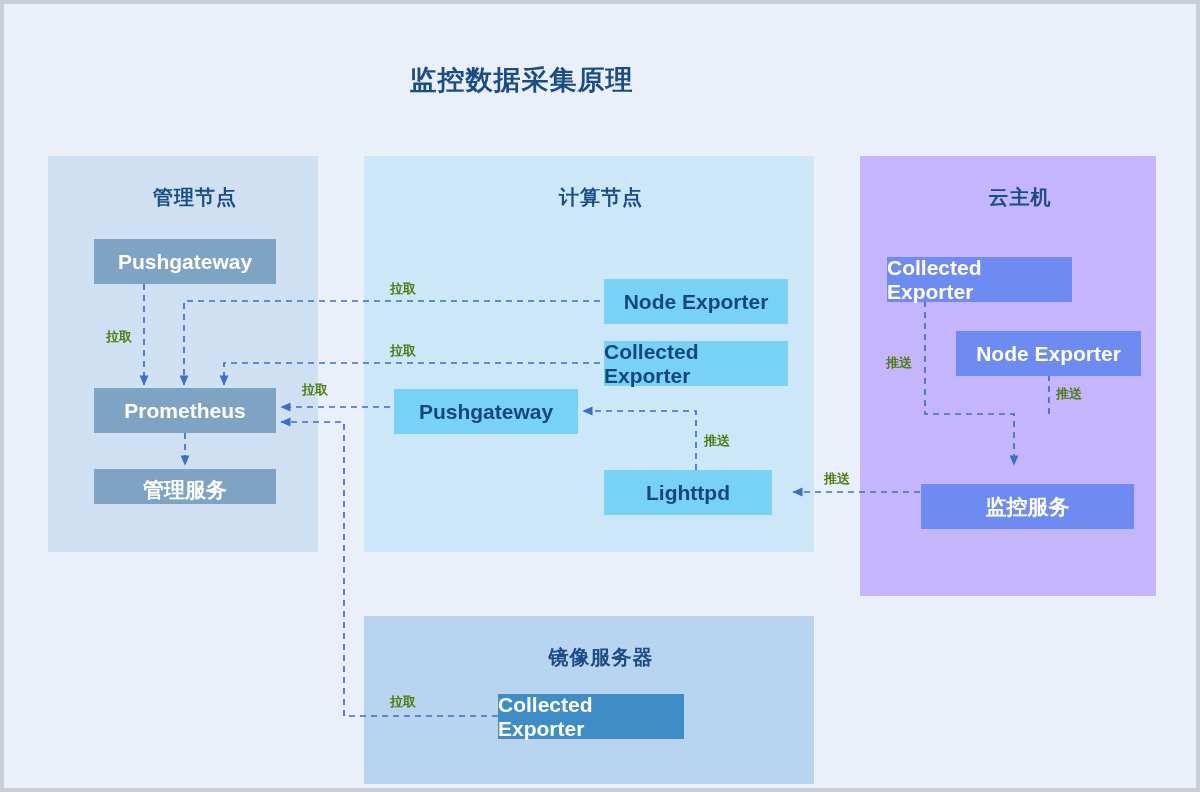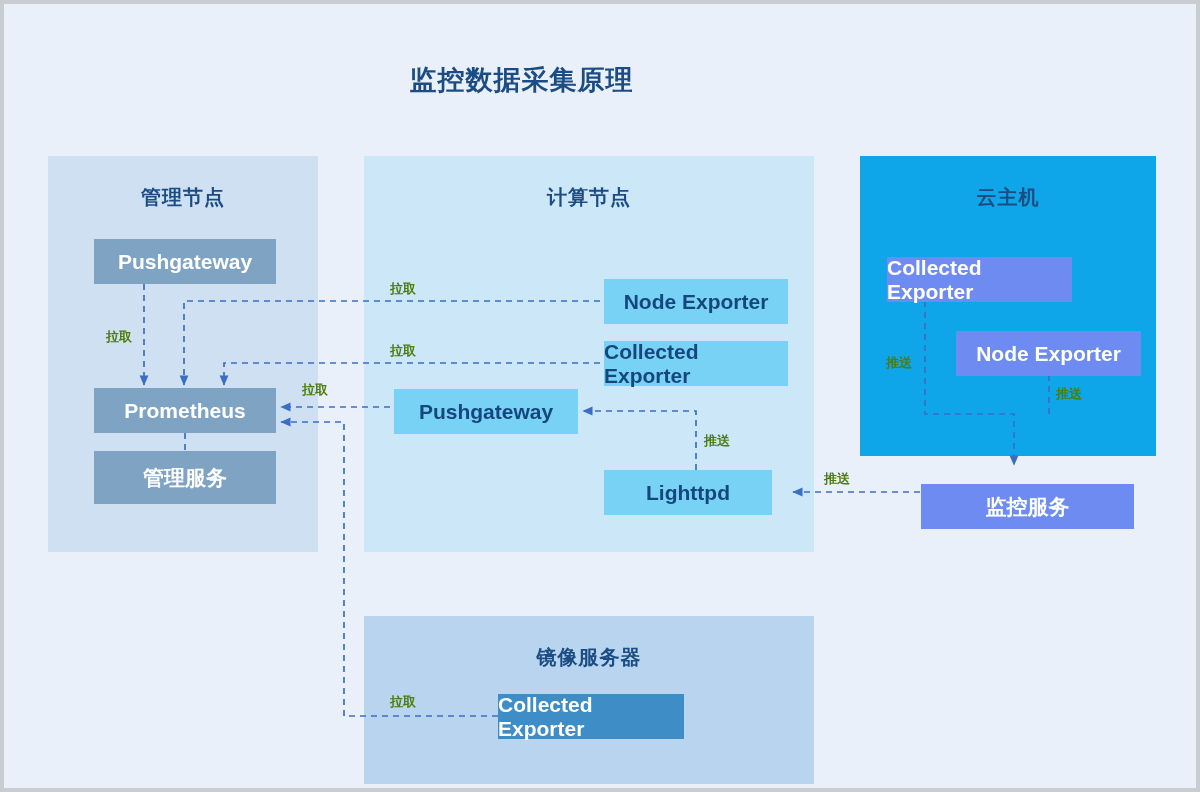--- a/index.html
+++ b/index.html
@@ -18,25 +18,25 @@
   
   #title{
     left:0;top:58px;width:1035px;text-align:center;
     font-size:27px;font-weight:bold;color:#1b4d84;
     letter-spacing:1px;
   }
   
   .panel{position:absolute;}
   .panel-title{
     position:absolute;left:0;width:100%;top:28px;text-align:center;
-    font-size:20px;font-weight:bold;color:#1b4d84;letter-spacing:1px;
+    font-size:20px;font-weight:bold;color:#1b4d84;letter-spacing:1px;padding-left:12px;
   }
   #panel-manage{left:44px;top:152px;width:270px;height:396px;background:#cfe0f2;}
   #panel-compute{left:360px;top:152px;width:450px;height:396px;background:#cce7f7;}
-  #panel-cloud{left:856px;top:152px;width:296px;height:300px;background:#0ea5e9;}
+  #panel-cloud{left:856px;top:152px;width:296px;height:440px;background:#c4b5fd;}
   #panel-mirror{left:360px;top:596px;width:450px;height:168px;background:#b9d4ee;margin-top:16px;}
   
   .node{
     position:absolute;display:flex;align-items:center;justify-content:center;
     font-size:21px;font-weight:bold;box-sizing:border-box;
   }
   .node.slate{background:#7fa3c3;color:#ffffff;}
   .node.cyan{background:#78d2f5;color:#15477e;}
   .node.peri{background:#6d8bf0;color:#ffffff;}
   .node.steel{background:#3e8dc6;color:#ffffff;}
@@ -96,21 +96,21 @@
       <path d="M916,488 L789,488" marker-end="url(#ah)"></path>
     </g>
   </svg>
 
   <div class="node slate" style="left:90px;top:235px;width:182px;height:45px;">
     <span>Pushgateway</span>
   </div>
   <div class="node slate" style="left:90px;top:384px;width:182px;height:45px;">
     <span>Prometheus</span>
   </div>
-  <div class="node slate" style="left:90px;top:447px;width:182px;height:53px;">
+  <div class="node slate" style="left:90px;top:465px;width:182px;height:35px;align-items:flex-end;">
     <span>管理服务</span>
   </div>
 
   <div class="node cyan" style="left:600px;top:275px;width:184px;height:45px;">
     <span>Node Exporter</span>
   </div>
   <div class="node cyan" style="left:600px;top:337px;width:184px;height:45px;">
     <span>Collected Exporter</span>
   </div>
   <div class="node cyan" style="left:390px;top:385px;width:184px;height:45px;">

